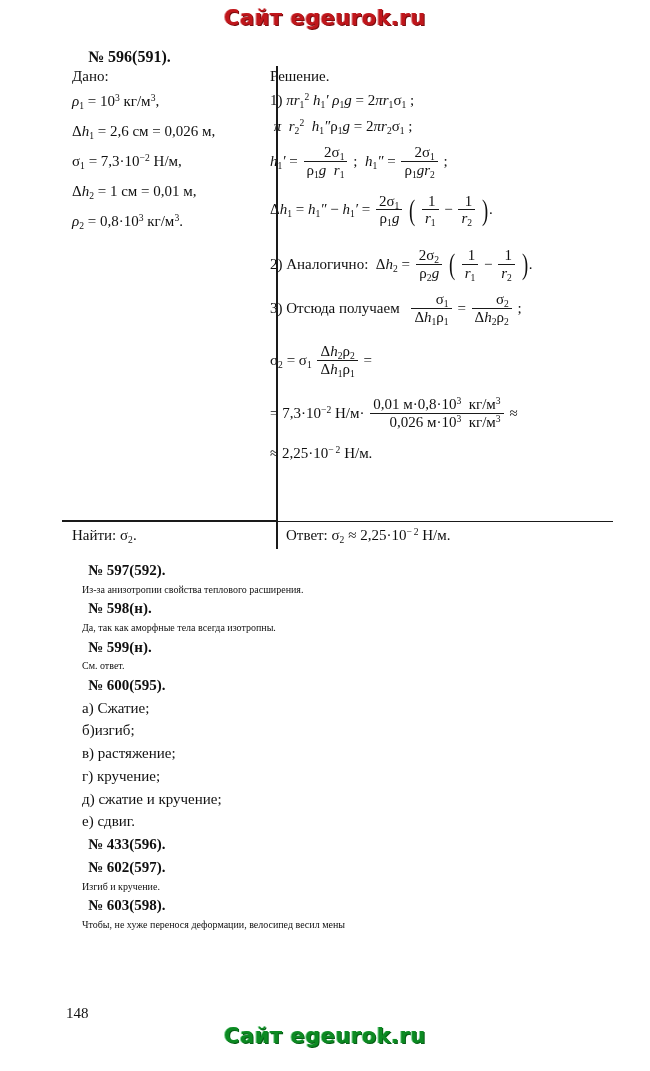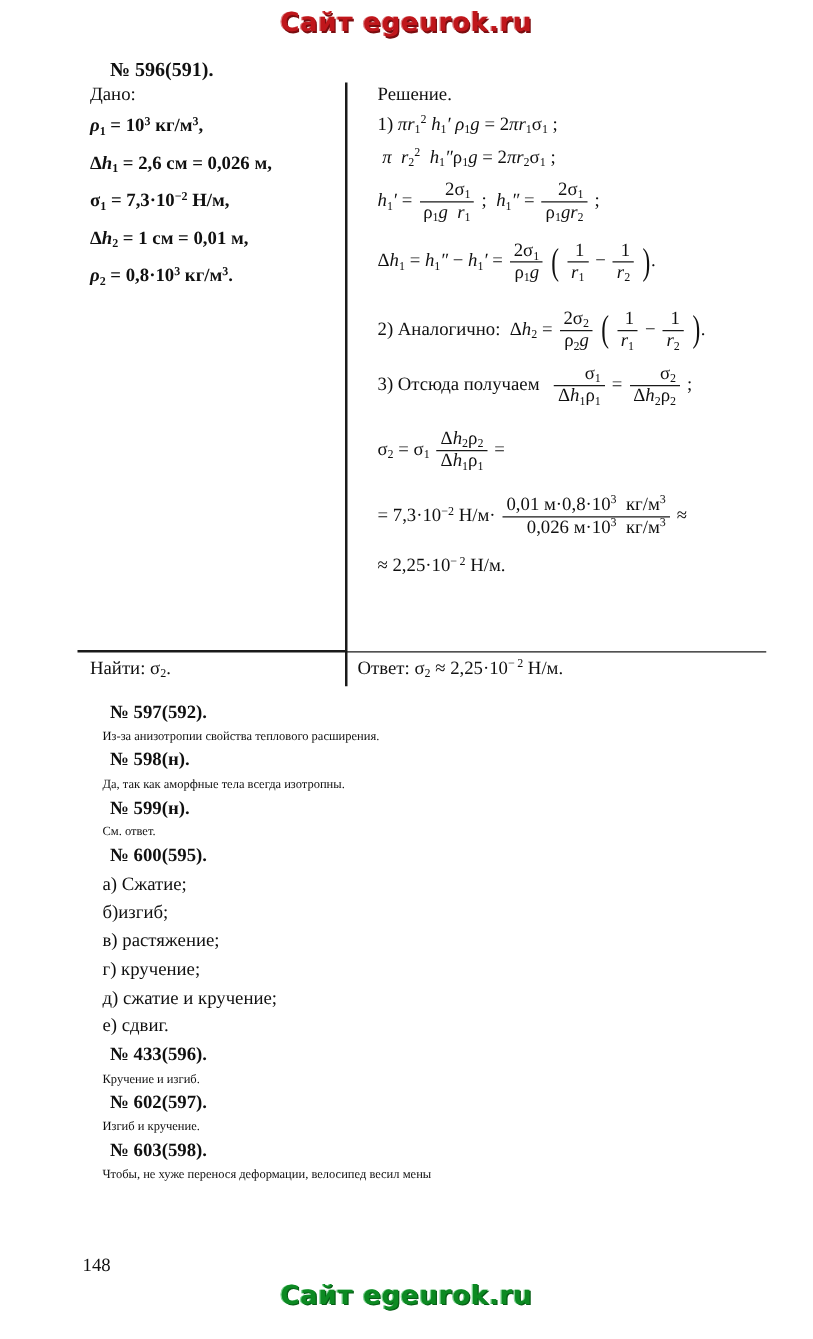--- a/index.html
+++ b/index.html
@@ -47,25 +47,25 @@
   }
 
   .given-col {
     position: absolute;
     left: 72px;
     top: 68px;
     width: 196px;
     font-size: 15px;
   }
   .given-col .lbl { margin-bottom: 8px; }
-  .given-col .eq  { margin-bottom: 13px; white-space: nowrap; font-weight: bold; }
+  .given-col .eq  { margin-bottom: 13px; white-space: nowrap; }
 
   .solution-col {
     position: absolute;
-    left: 302px;
+    left: 270px;
     top: 68px;
     width: 330px;
     font-size: 15px;
   }
   .solution-col .lbl { margin-bottom: 7px; }
   .sol-line { margin-bottom: 9px; white-space: nowrap; }
 
   
   .v-divider {
     position: absolute;
@@ -319,21 +319,20 @@
 
   <div class="num">№ 600(595).</div>
   <div class="opt">а) Сжатие;</div>
   <div class="opt">б)изгиб;</div>
   <div class="opt">в) растяжение;</div>
   <div class="opt">г) кручение;</div>
   <div class="opt">д) сжатие и кручение;</div>
   <div class="opt">е) сдвиг.</div>
 
   <div class="num">№ 433(596).</div>
-  <div class="txt">Кручение и изгиб.</div>
 
   <div class="num">№ 602(597).</div>
   <div class="txt">Изгиб и кручение.</div>
 
   <div class="num">№ 603(598).</div>
   <div class="txt clipped">Чтобы, не хуже перенося деформации, велосипед весил мены</div>
 </div>
 
 <div class="page-number">148</div>
 <div class="watermark watermark-bottom">Сайт egeurok.ru</div>

